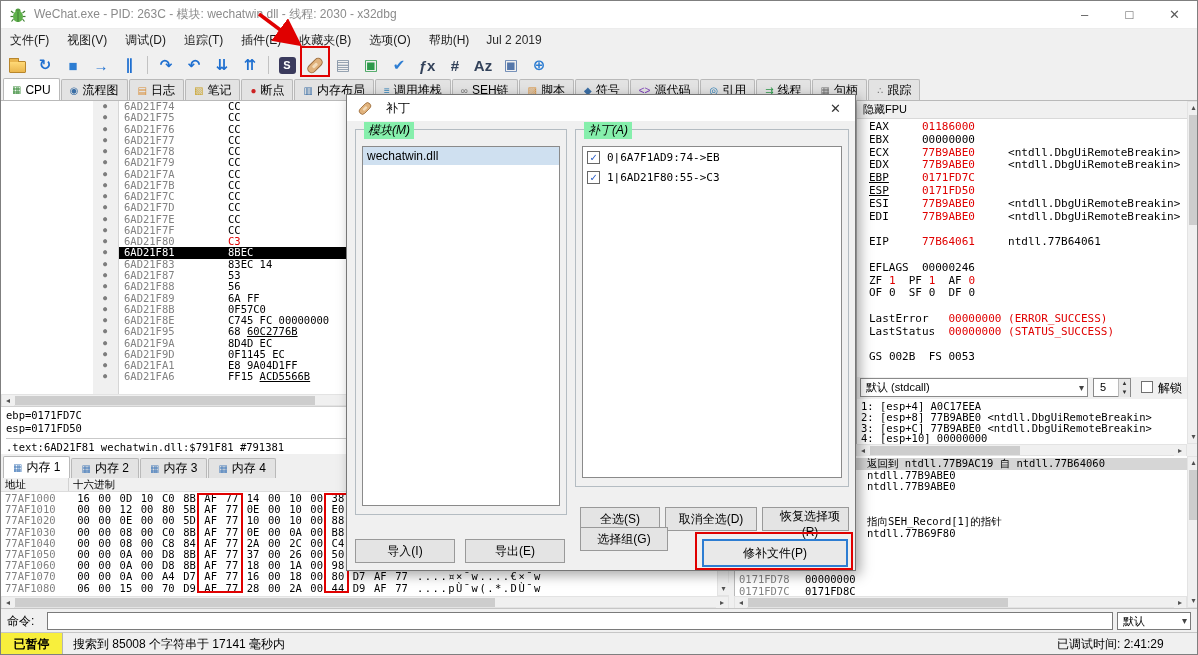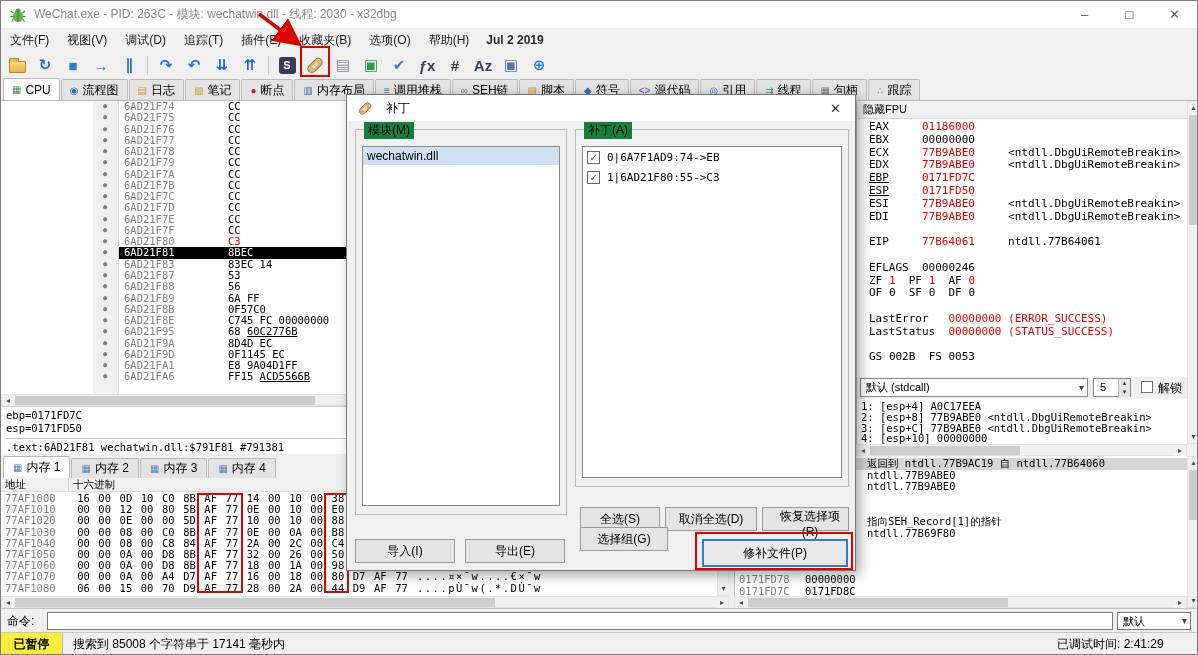--- a/index.html
+++ b/index.html
@@ -10,21 +10,21 @@
   
   .titlebar{position:absolute;left:0;top:0;right:0;height:28px;background:#fff;display:flex;align-items:center;border-bottom:1px solid #ececec;}
   .bug{margin:0 8px 0 9px;display:flex;}
   .wtitle{color:#8b8b8b;font-size:12px;white-space:nowrap;}
   .wbtns{margin-left:auto;display:flex;height:100%;}
   .wbtn{width:45px;display:flex;align-items:center;justify-content:center;color:#5a5a5a;font-size:13px;}
 
   
   .menubar{position:absolute;left:0;top:28px;right:0;height:22px;display:flex;align-items:center;}
   .menu-item{padding:3px 9px;color:#1a1a1a;}
-  .menu-date{margin-left:8px;font-weight:bold;color:#2a2a2a;}
+  .menu-date{margin-left:8px;font-weight:normal;color:#2a2a2a;}
 
   
   .toolbar{position:absolute;left:0;top:50px;right:0;height:28px;display:flex;align-items:center;padding-left:4px;}
   .tbico{width:24px;height:24px;margin-right:4px;display:flex;align-items:center;justify-content:center;font-size:15px;font-weight:bold;}
   .tbbadge{display:inline-block;width:17px;height:17px;border-radius:3px;font-size:11px;line-height:17px;text-align:center;font-weight:bold;}
   .tbsep{width:1px;height:18px;background:#c2c2c2;margin:0 6px 0 2px;}
   .folder{position:relative;width:17px;height:12px;background:linear-gradient(#ffd977,#eab64e);border:1px solid #b8862c;border-radius:1px;margin-top:3px;}
   .folder::before{content:"";position:absolute;top:-4px;left:-1px;width:8px;height:3px;background:#eab64e;border:1px solid #b8862c;border-bottom:none;border-radius:1px 1px 0 0;}
   .bandaid{position:relative;width:18px;height:9px;background:#e0b27c;border:1px solid #9a6a3a;border-radius:5px;transform:rotate(-45deg);display:inline-block;}
   .bandaid::after{content:"";position:absolute;left:5px;top:1.5px;width:6px;height:3.5px;background:#f3dcbb;border-radius:1px;}
@@ -120,21 +120,21 @@
   .stmsg{position:absolute;left:72px;line-height:23px;}
   .sttime{position:absolute;left:1056px;width:142px;line-height:23px;white-space:nowrap;overflow:hidden;}
 
   
   .dialog{position:absolute;left:345px;top:93px;width:510px;height:477px;background:#f0f0f0;border:1px solid #767676;
           box-shadow:4px 4px 12px rgba(0,0,0,.35);z-index:40;}
   .dlg-title{position:absolute;left:0;top:0;right:0;height:26px;background:#fff;display:flex;align-items:center;padding:0 9px;}
   .dlg-title-text{margin-left:12px;font-size:12px;}
   .dlg-close{margin-left:auto;color:#333;font-size:13px;padding:0 5px;}
   .group{position:absolute;border:1px solid #b4bcc2;}
-  .glabel{position:absolute;top:-8px;left:8px;background:#15803d;padding:0 4px;font-size:12px;}
+  .glabel{position:absolute;top:-8px;left:8px;background:#86efac;padding:0 4px;font-size:12px;font-style:italic;}
   .listbox{position:absolute;left:6px;top:16px;right:6px;bottom:8px;background:#fff;border:1px solid #8a8a8a;overflow:hidden;}
   .litem{padding:2px 4px;font-size:12px;}
   .litem.sel{background:#cfe0f0;}
   .pitem{display:flex;align-items:center;height:20px;padding:0 4px;font-family:"DejaVu Sans Mono",monospace;font-size:11px;}
   .cb{width:13px;height:13px;border:1px solid #666;background:#fff;margin-right:7px;font-size:11px;line-height:11px;text-align:center;color:#2155c4;font-weight:bold;flex:none;}
   .dbtn{position:absolute;height:24px;background:#e4e4e4;border:1px solid #999;font-size:12px;font-family:inherit;color:#000;}
   .dbtn.primary{border:2px solid #2d7dd2;background:#e9e9e9;}
 
   
   .annot{position:absolute;z-index:60;pointer-events:none;}
@@ -509,21 +509,21 @@
         <div class="mrow" style="top: 56px;">
           <span class="maddr">77AF1050</span>
           <span class="mbyte" style="left: 72px;">00</span>
           <span class="mbyte" style="left: 93.2px;">00</span>
           <span class="mbyte" style="left: 114.4px;">0A</span>
           <span class="mbyte" style="left: 135.6px;">00</span>
           <span class="mbyte" style="left: 156.8px;">D8</span>
           <span class="mbyte" style="left: 178px;">8B</span>
           <span class="mbyte red" style="left: 199.2px;">AF</span>
           <span class="mbyte red" style="left: 220.4px;">77</span>
-          <span class="mbyte" style="left: 241.6px;">32</span>
+          <span class="mbyte" style="left: 241.6px;">37</span>
           <span class="mbyte" style="left: 262.8px;">00</span>
           <span class="mbyte" style="left: 284px;">26</span>
           <span class="mbyte" style="left: 305.2px;">00</span>
           <span class="mbyte red" style="left: 326.4px;">50</span>
         </div>
         <div class="mrow" style="top: 67.2px;">
           <span class="maddr">77AF1060</span>
           <span class="mbyte" style="left: 72px;">00</span>
           <span class="mbyte" style="left: 93.2px;">00</span>
           <span class="mbyte" style="left: 114.4px;">0A</span>

